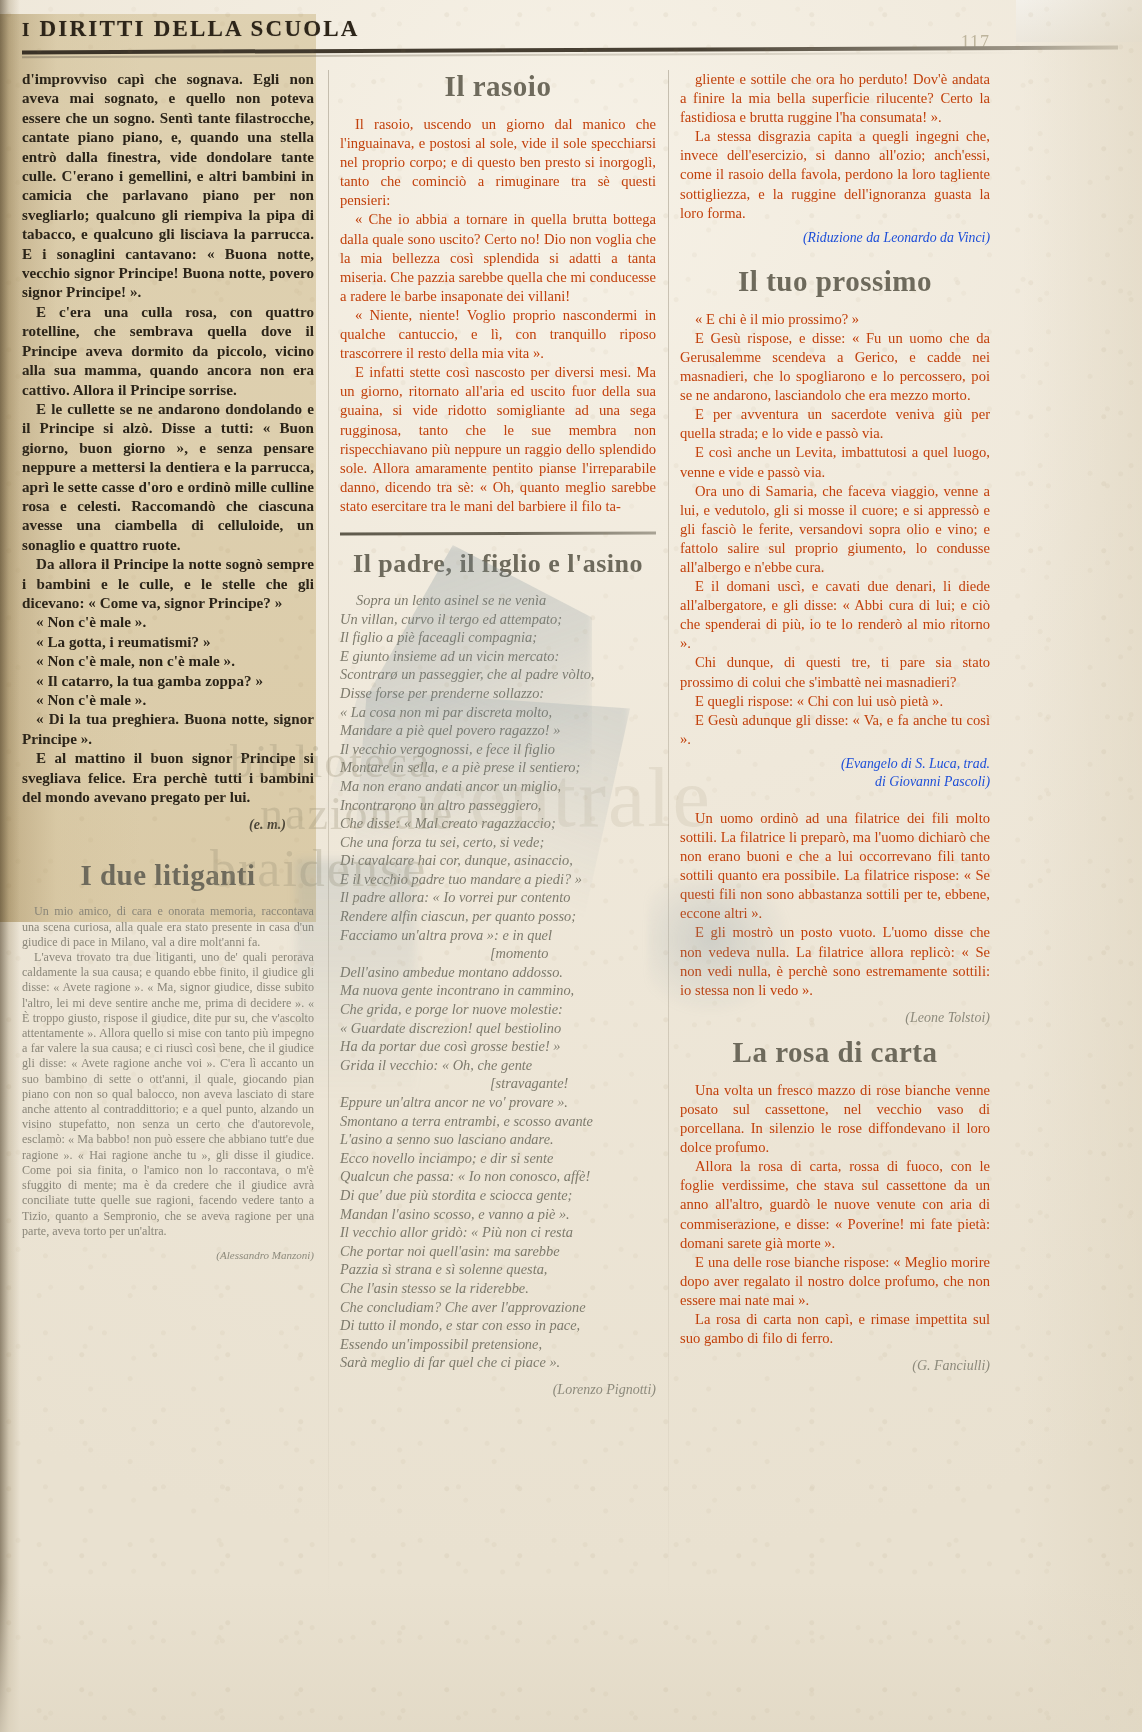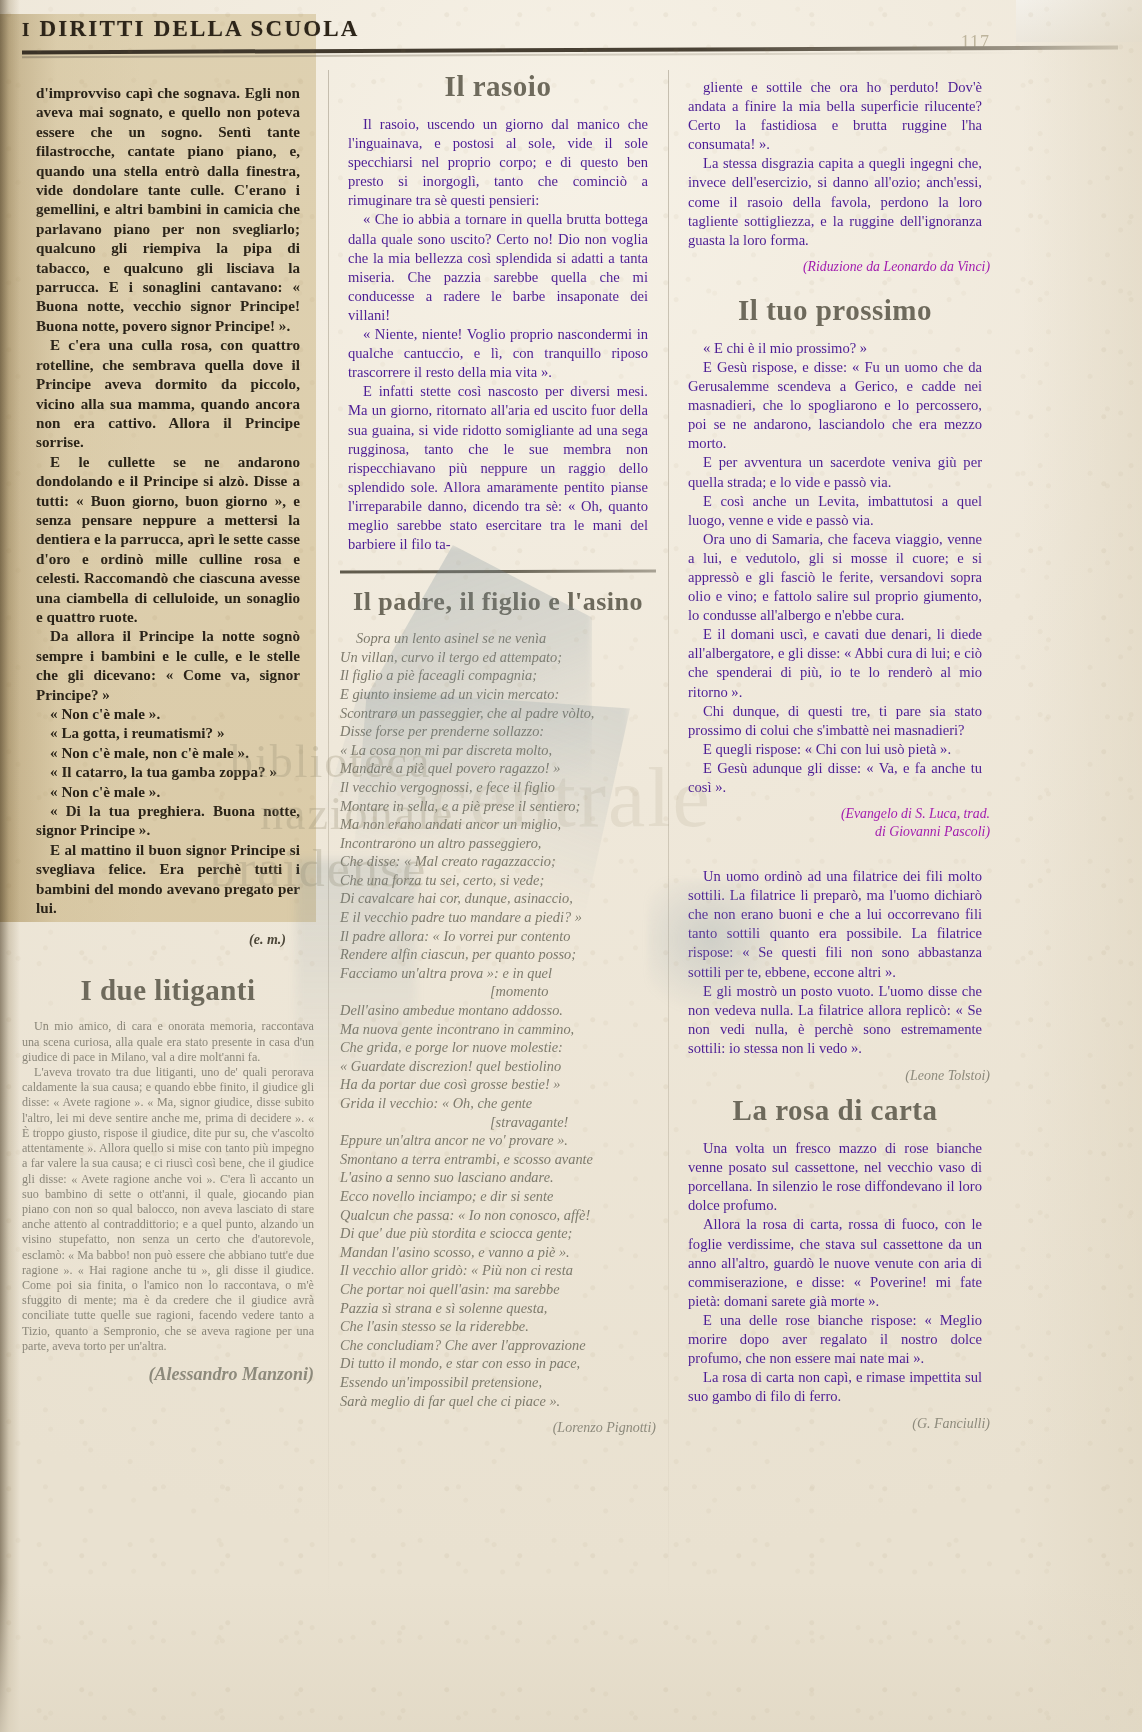--- a/index.html
+++ b/index.html
@@ -149,30 +149,30 @@
   }
   .hdg.big{font-size:29px;}
   .hdg.mid{font-size:26px;}
 
   .body1{
     font-size:15.1px;line-height:19.4px;
     text-align:justify;
     color:#2b2419;
     font-weight:700;
     letter-spacing:.05px;
-    margin:14px;
+    margin:0;
   }
   .body1 p{margin:0;text-indent:14px;}
   .body1 p.noind{text-indent:0;}
 
   .body2{
     font-size:14.6px;line-height:19.1px;
     text-align:justify;
-    color:#4c1d95;
-    margin:8px;
+    color:#c2410c;
+    margin:0;
   }
   .body2 p{margin:0;text-indent:15px;}
 
   .body3{
     font-size:12.1px;line-height:15.2px;
     text-align:justify;
     color:#8a8679;
     margin:0;
   }
   .body3 p{margin:0;text-indent:12px;}
@@ -184,23 +184,23 @@
   }
   .verse div{white-space:pre;}
   .verse .ind{padding-left:16px;}
   .verse .far{padding-left:150px;}
 
   .sig{
     text-align:right;font-style:italic;font-size:14px;
     color:#8d8a7c;margin-top:10px;
   }
   .sig.center-ish{padding-right:28px;}
-  .sig.small{font-size:18px;font-weight:bold;}
+  .sig.small{font-size:11px;}
   .sig-bold{color:#4c4638;font-weight:700;font-style:italic;}
-  .sig2{text-align:right;font-style:italic;font-size:13.8px;color:#a21caf;margin-top:6px;line-height:18px;}
+  .sig2{text-align:right;font-style:italic;font-size:13.8px;color:#1d4ed8;margin-top:6px;line-height:18px;}
 
   .thin-rule{
     height:3px;margin:16px 0 14px 0;
     background:linear-gradient(90deg,#5f5a4c 0%, #6b6658 55%, #a8a294 100%);
     transform:rotate(-0.18deg);
   }
 
   .sp-sm{height:10px;}
   .sp-md{height:18px;}
   .sp-lg{height:26px;}

